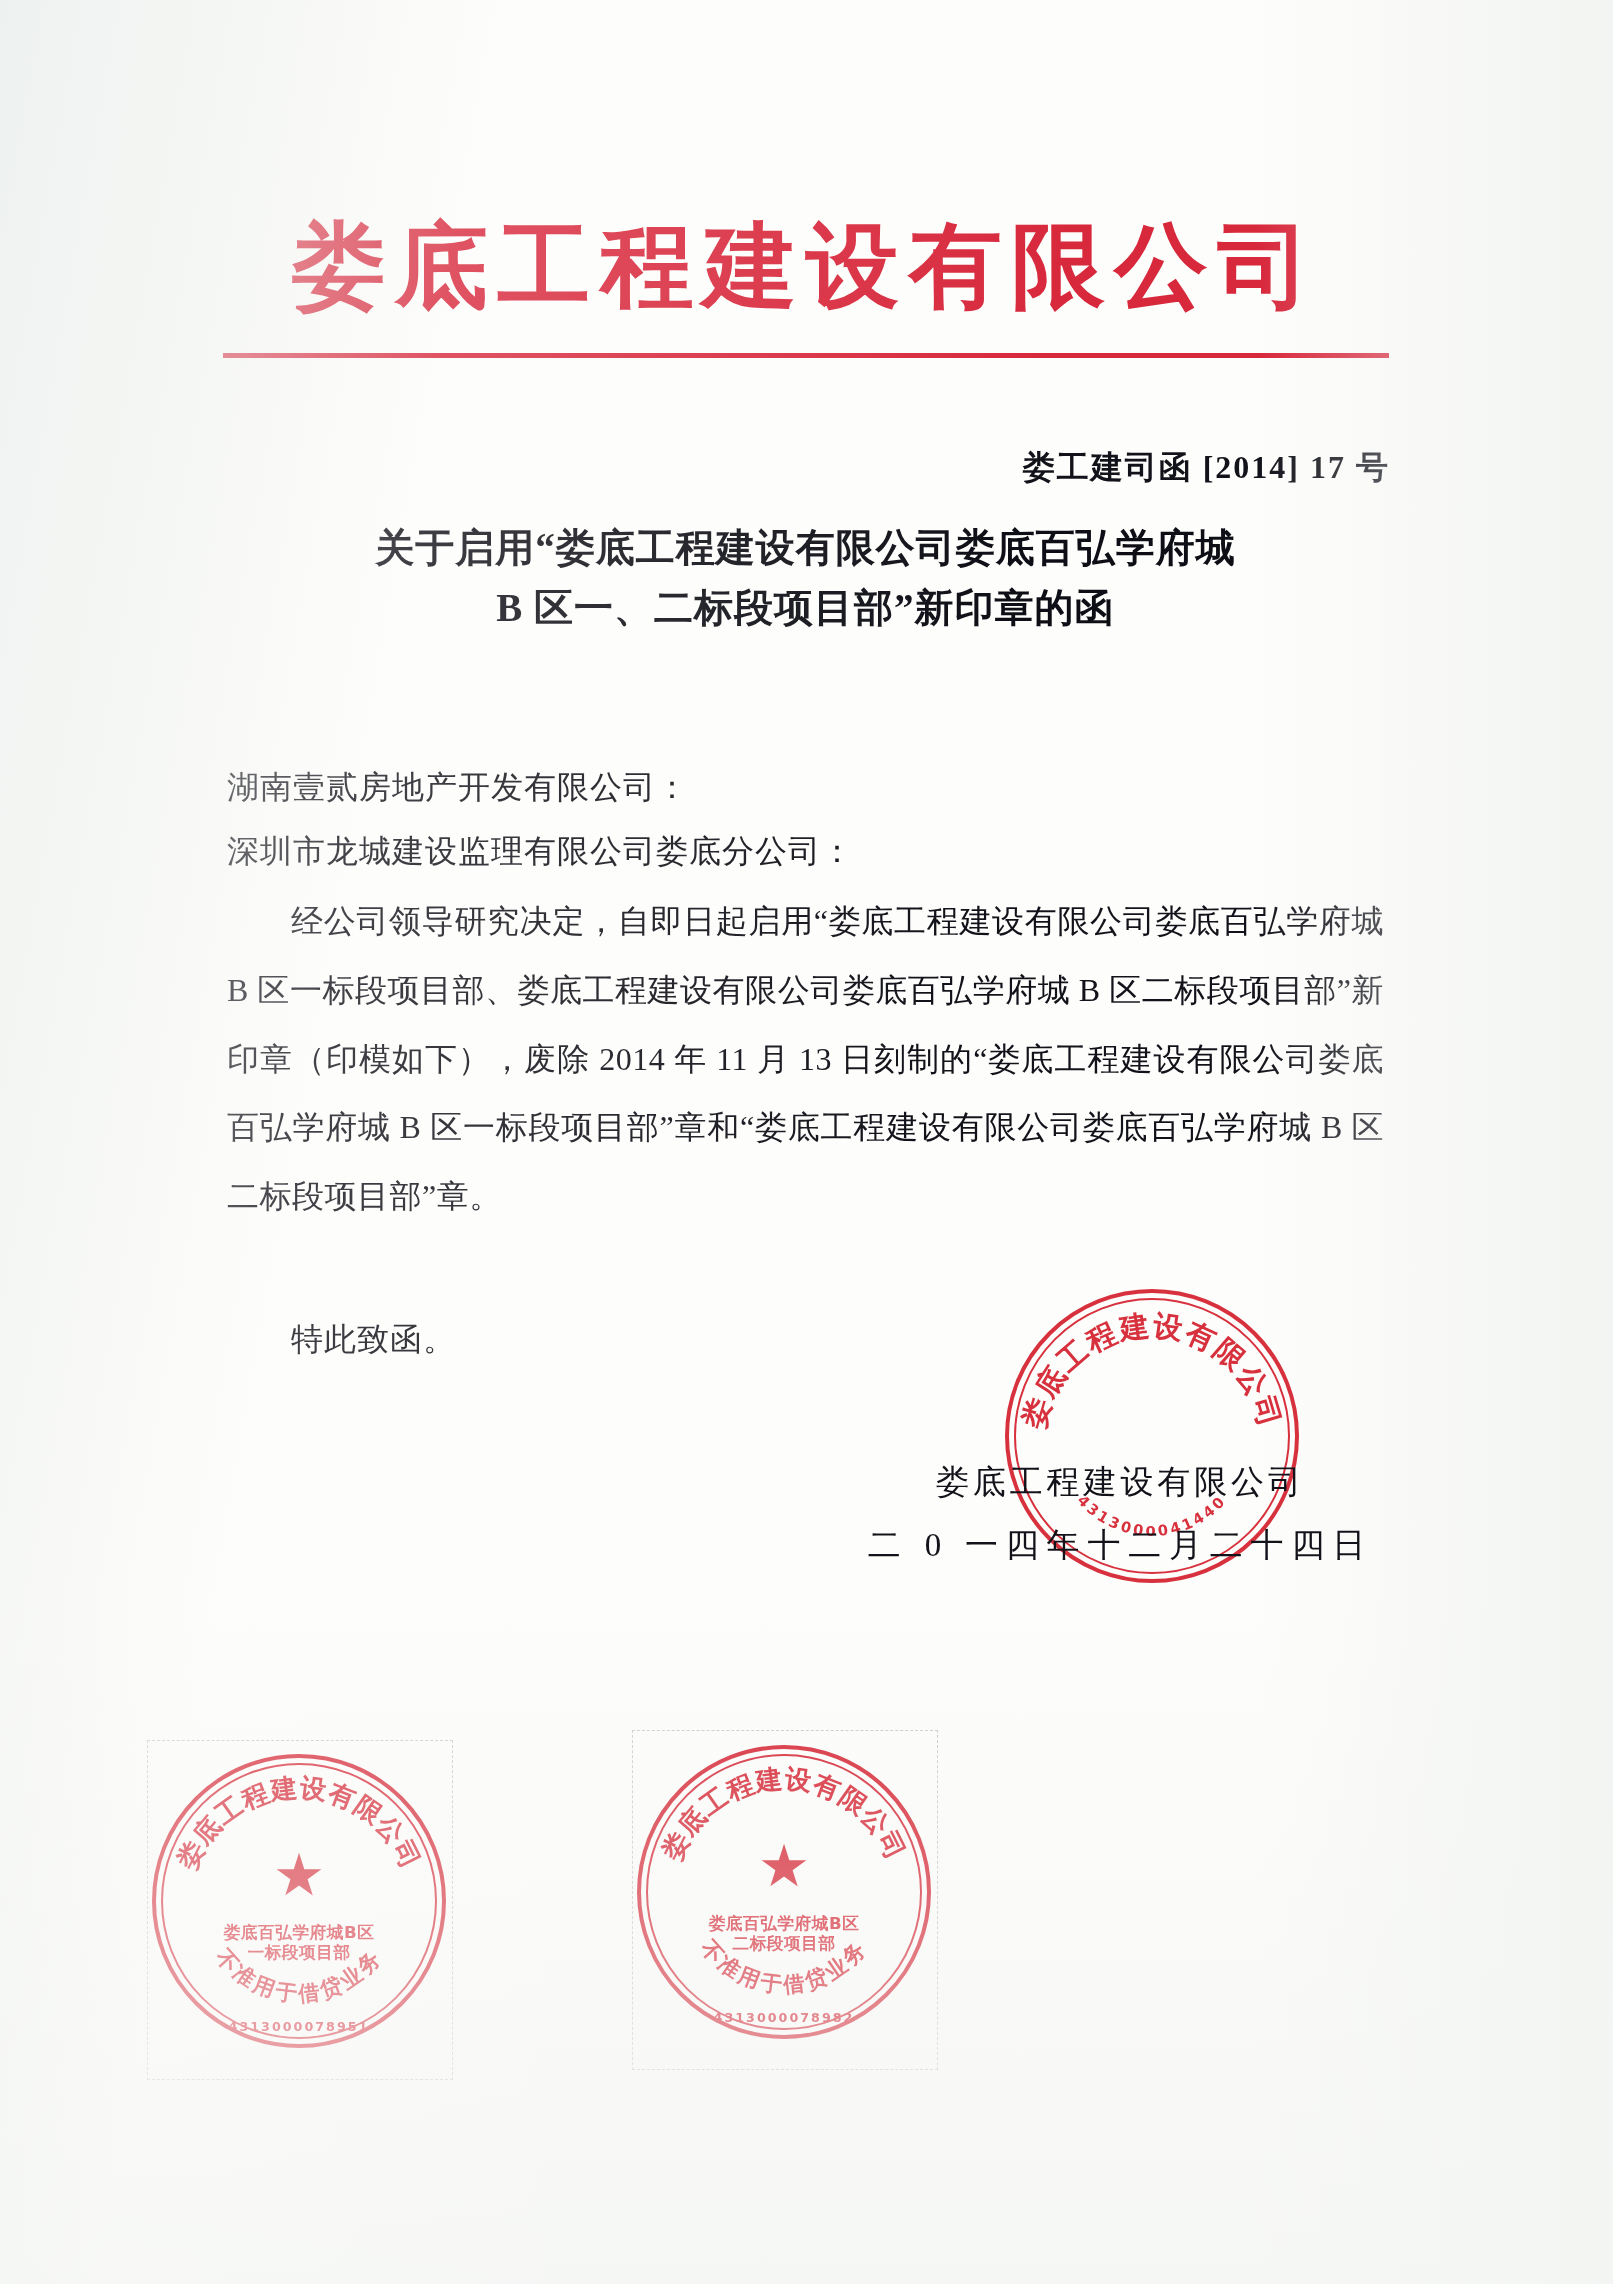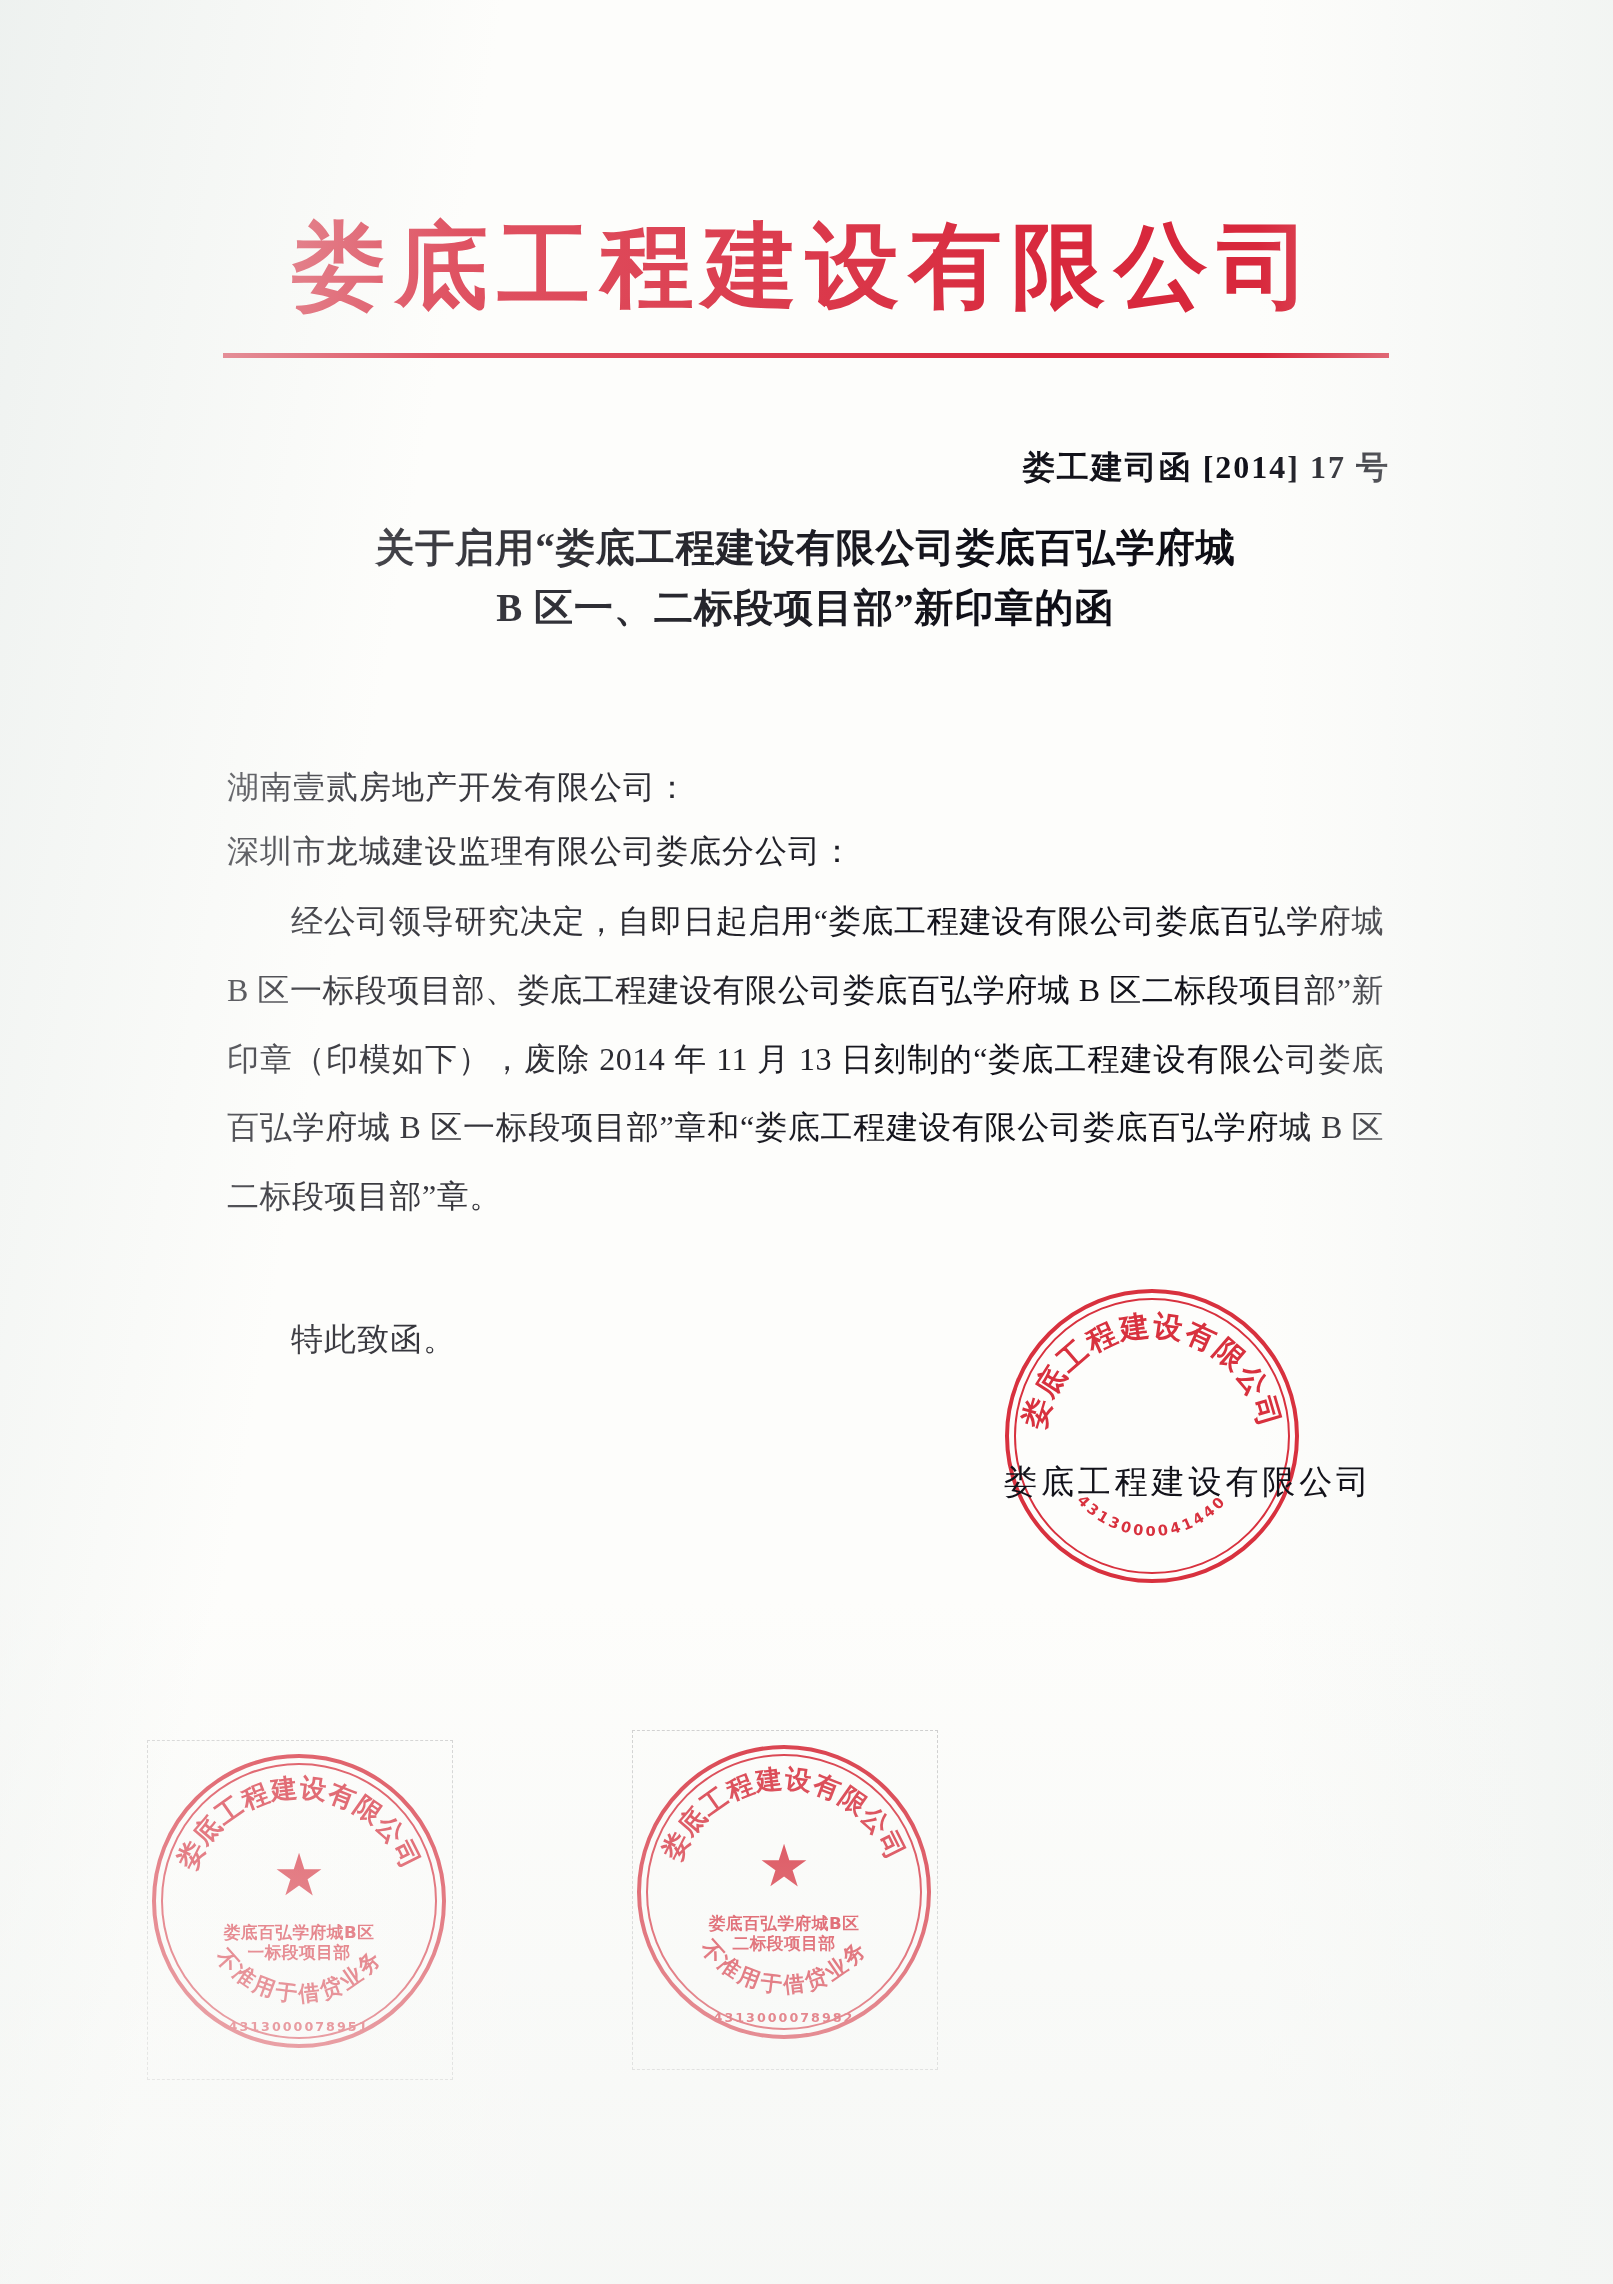--- a/index.html
+++ b/index.html
@@ -250,20 +250,21 @@
     </div>
 
     <div class="body-text">
       <p>经公司领导研究决定，自即日起启用“娄底工程建设有限公司娄底百弘学府城 B 区一标段项目部、娄底工程建设有限公司娄底百弘学府城 B 区二标段项目部”新印章（印模如下），废除 2014 年 11 月 13 日刻制的“娄底工程建设有限公司娄底百弘学府城 B 区一标段项目部”章和“娄底工程建设有限公司娄底百弘学府城 B 区二标段项目部”章。</p>
     </div>
 
     <div class="closing">特此致函。</div>
 
     <div class="signature">
       <div>娄底工程建设有限公司</div>
+      <div class="sig-date">二 0 一四年十二月二十四日</div>
     </div>
 
     <div class="seal" id="company-seal">
       <div class="seal-ring"></div>
       <div class="seal-ring inner"></div>
       <div class="seal-arc-text">
         <svg viewBox="0 0 300 300">
           <defs>
             <path id="arcTopCompany" d="M 38,160 A 112,112 0 0 1 262,160"></path>
             <path id="arcBotCompany" d="M 52,172 A 100,100 0 0 0 248,172"></path>

